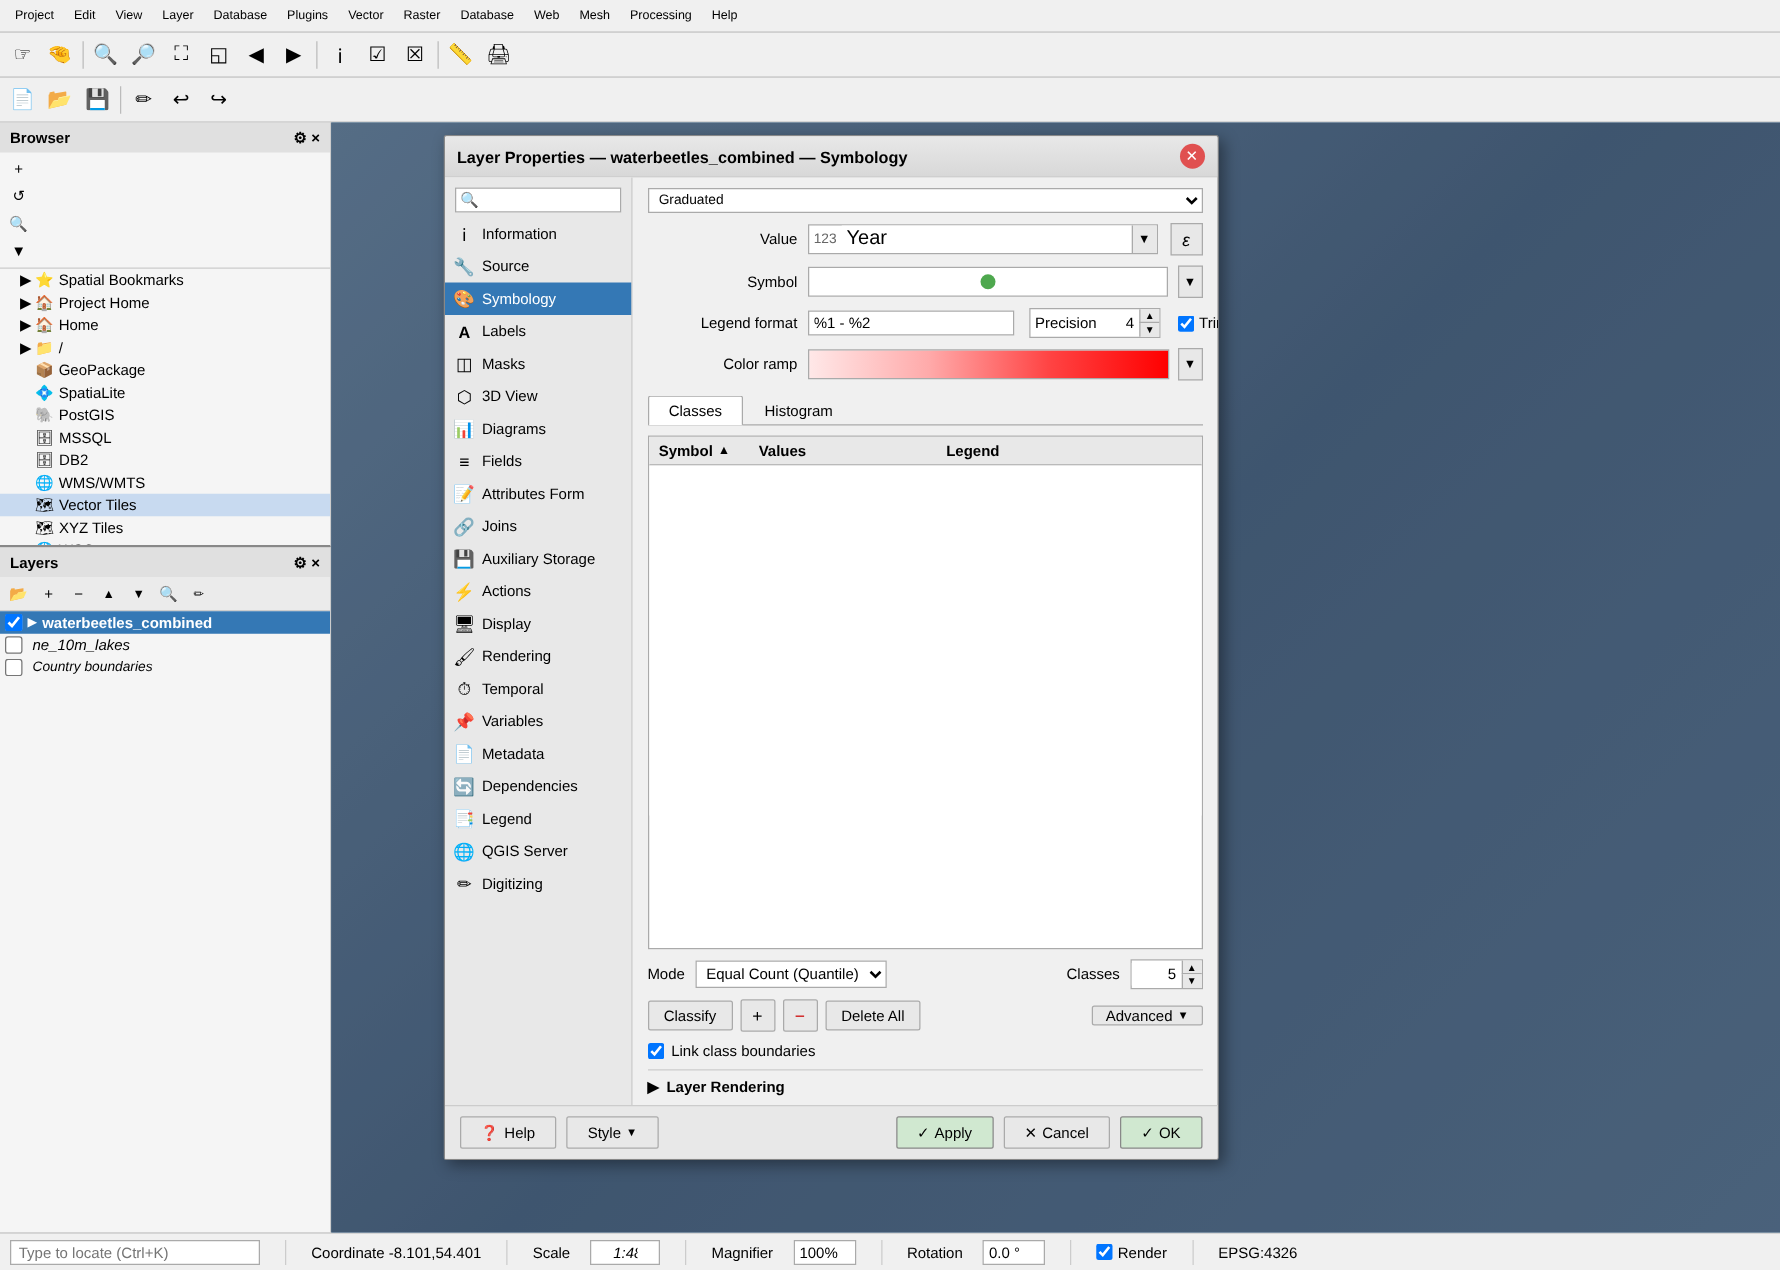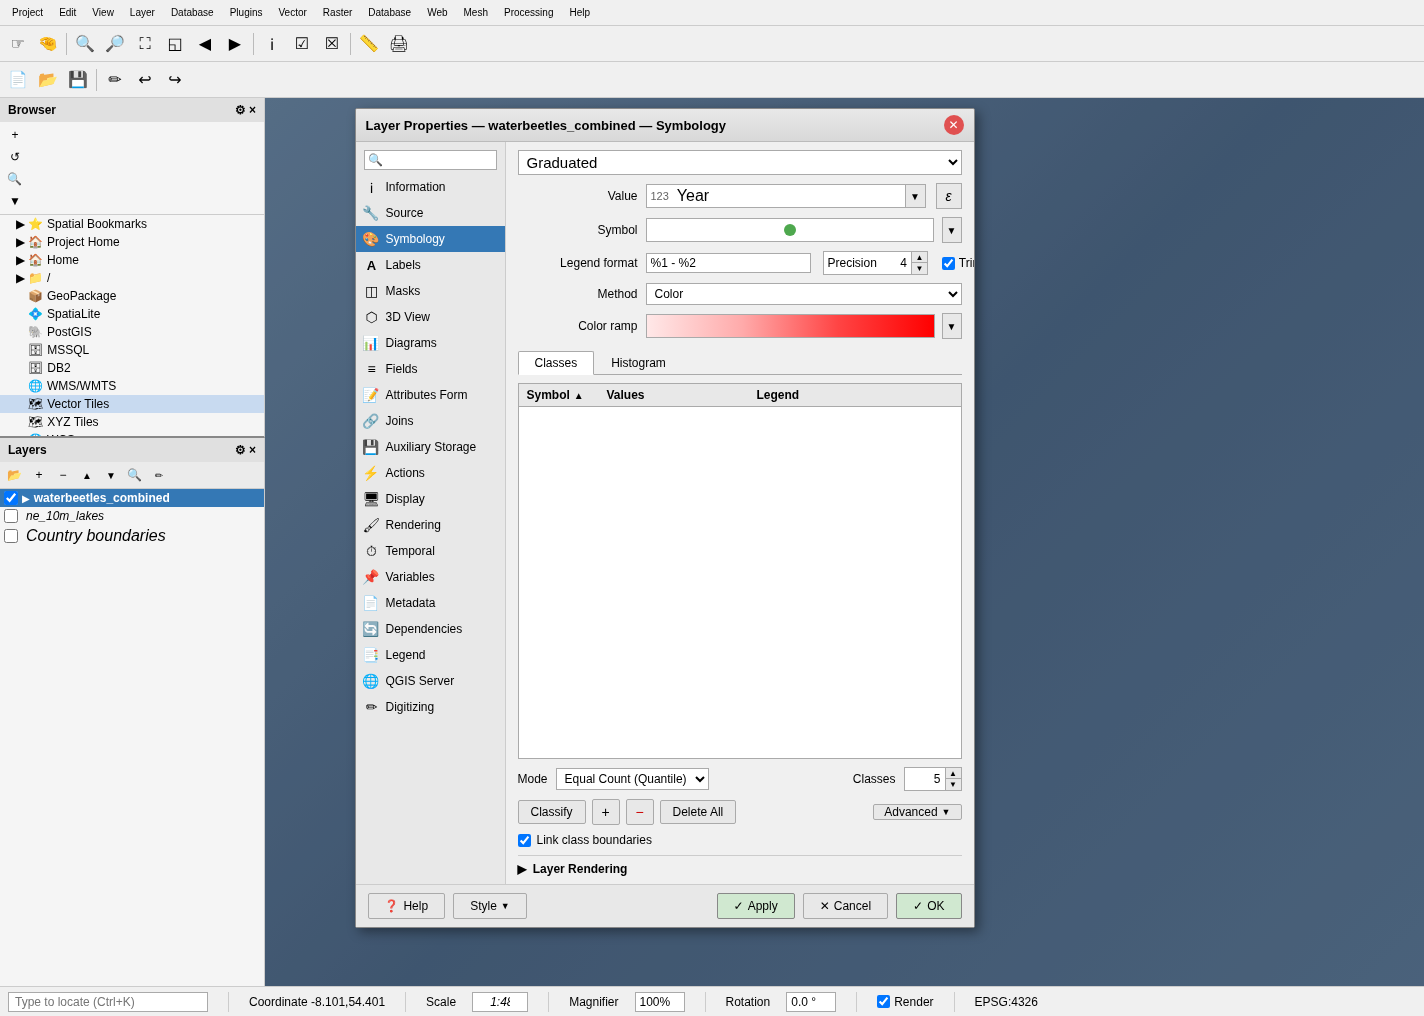--- a/index.html
+++ b/index.html
@@ -228,21 +228,21 @@
           <span style="font-weight:bold; font-size:12px;">waterbeetles_combined</span>
         </div>
         <div class="layer-item">
           <input type="checkbox" class="layer-checkbox" style="">
           <span style="font-size:10px;margin-right:4px;"> </span>
           <span style="font-size:12px; font-style:italic;">ne_10m_lakes</span>
         </div>
         <div class="layer-item">
           <input type="checkbox" class="layer-checkbox" style="">
           <span style="font-size:10px;margin-right:4px;"> </span>
-          <span style="font-size:16px; font-style:italic;">Country boundaries</span>
+          <span style="font-size:11px; font-style:italic;">Country boundaries</span>
         </div>
       </div>
     </div>
   </div>
 
   <div class="map-area" style="position:relative; background: #6a8faf;">
 
     <div style="position:absolute; top:0; left:0; right:0; bottom:0; background: linear-gradient(135deg, #7a9cbf 0%, #5a7a9f 50%, #6a8cb0 100%);"></div>
 
     <div class="map-dot" style="width:8px;height:8px;background:#ff6b6b;top:120px;left:280px;"></div>
@@ -362,21 +362,21 @@
             </div>
             <div class="sidebar-nav-item">
               <span class="nav-icon">✏</span>
               <span>Digitizing</span>
             </div>
           </div>
 
           <div class="dialog-main">
 
             <div class="form-row">
-              <select style="width:100%; padding:2px 4px; border:1px solid #aaa; font-size:15px; background:white;">
+              <select style="width:100%; padding:2px 4px; border:1px solid #aaa; font-size:11px; background:white;">
                 <option>Graduated</option>
                 <option>Single Symbol</option>
                 <option>Categorized</option>
                 <option>Rule-based</option>
               </select>
             </div>
 
             <div class="form-row">
               <span class="form-label">Value</span>
               <div class="combo-box form-control">
@@ -405,27 +405,20 @@
                   <button class="spin-btn">▲</button>
                   <button class="spin-btn">▼</button>
                 </div>
               </div>
               <label class="trim-check" style="margin-left:6px;">
                 <input type="checkbox" checked="" style="">
                 <span>Trim</span>
               </label>
             </div>
 
-            <div class="form-row">
-              <span class="form-label">Method</span>
-              <select class="form-control" style="padding:2px 4px; border:1px solid #aaa; font-size:12px; background:white;">
-                <option>Color</option>
-                <option>Size</option>
-              </select>
-            </div>
 
             <div class="form-row">
               <span class="form-label">Color ramp</span>
               <div class="color-ramp-preview form-control" style="height:24px; border:1px solid #aaa; background:linear-gradient(to right, #ffe8e8, #ffaaaa, #ff4444, #ff0000);"></div>
               <div class="color-ramp-btn" style="width:20px;height:26px;border:1px solid #aaa;background:#e8e8e8;cursor:pointer;display:flex;align-items:center;justify-content:center;font-size:10px;margin-left:-1px;">▼</div>
             </div>
 
             <div class="tab-bar">
               <div class="tab active">Classes</div>
               <div class="tab">Histogram</div>

